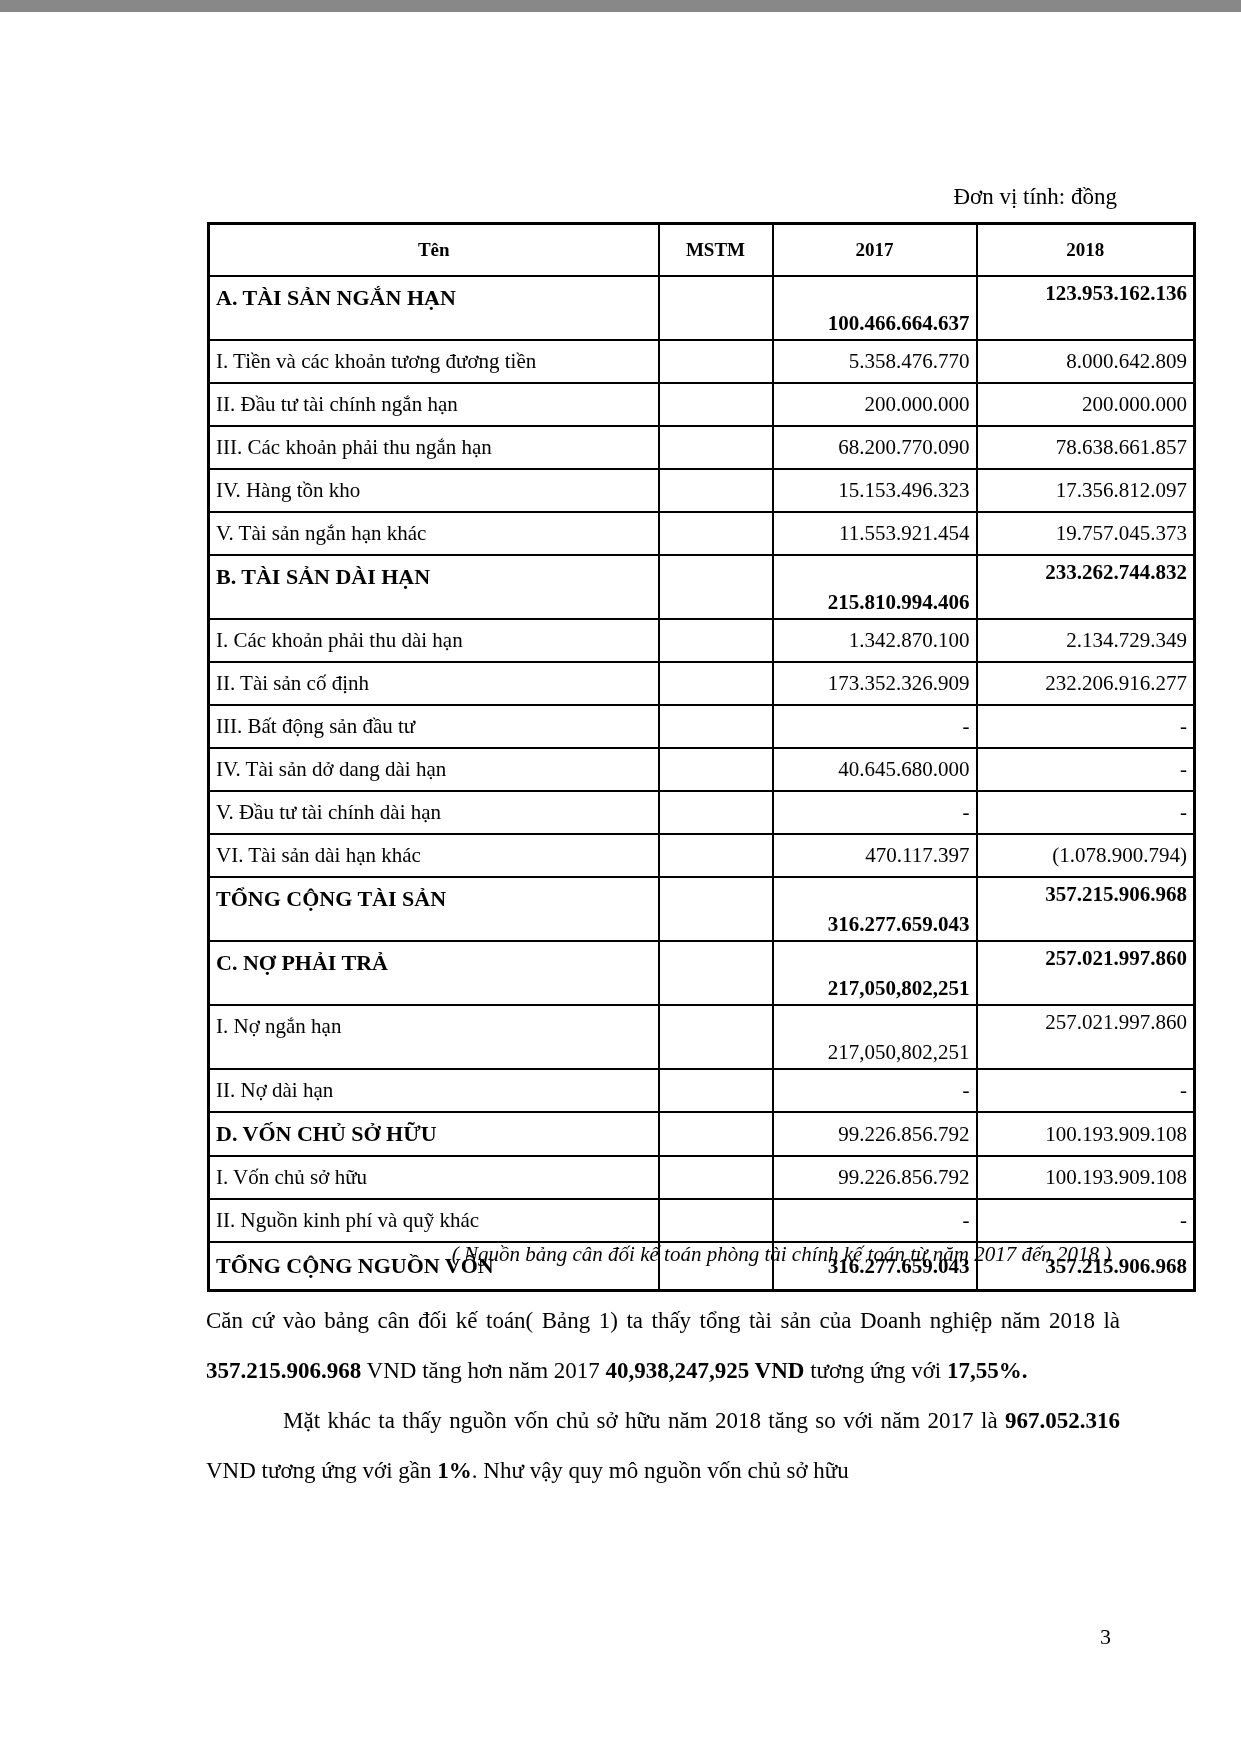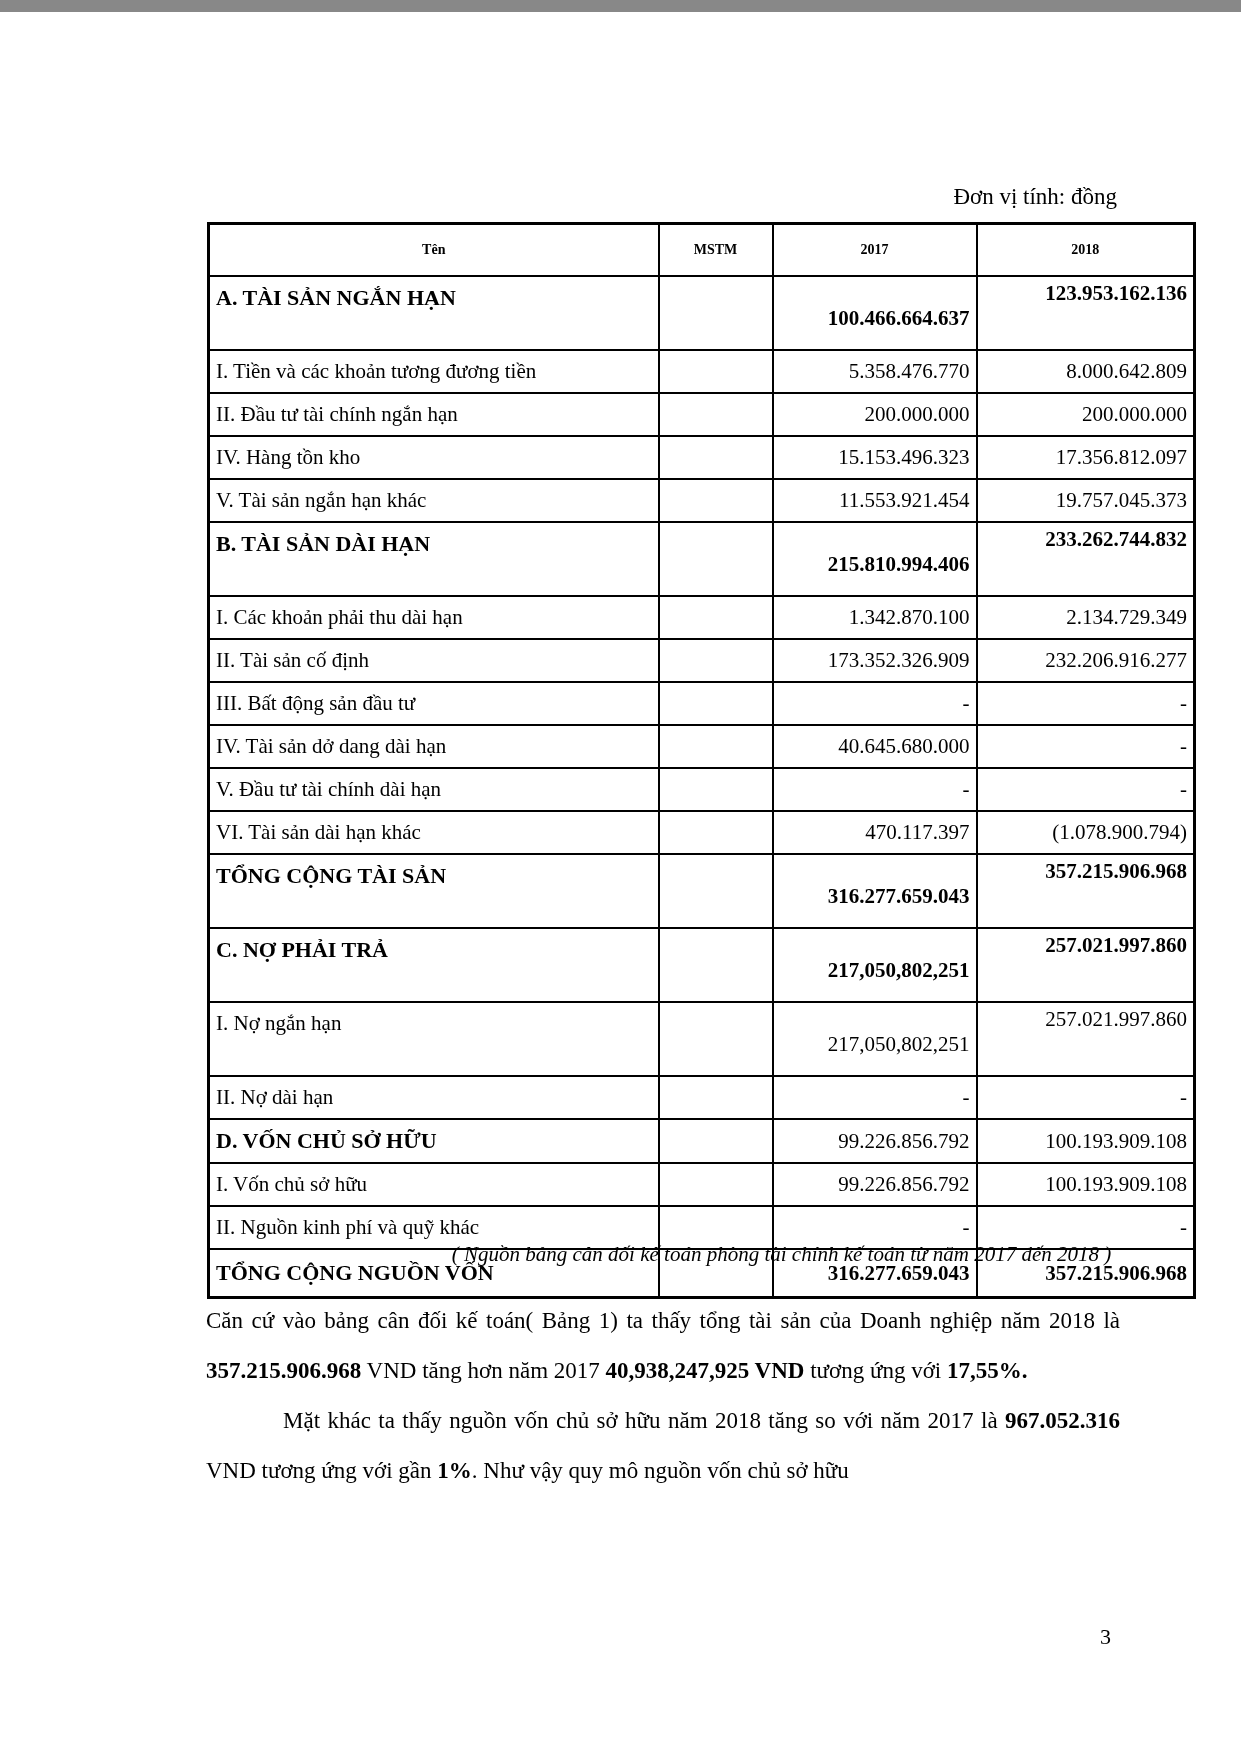--- a/index.html
+++ b/index.html
@@ -30,33 +30,33 @@
   }
   table.fin th,table.fin td{
     border:2px solid #000;
     padding:2px 6px;
     font-size:21px;
     overflow:hidden;
     white-space:nowrap;
   }
   table.fin th{
     height:46px;
-    font-size:14px;
+    font-size:19px;
     font-weight:bold;
     text-align:center;
     vertical-align:middle;
   }
   td.lab{text-align:left;padding-left:7px;}
   td.v17,td.v18{text-align:right;padding-right:9px;}
   tr.item td{height:37px;vertical-align:middle;}
   tr.inline-sec td{height:38px;vertical-align:middle;}
   tr.total td{height:42px;vertical-align:middle;}
   tr.stacked td{height:52px;}
   tr.stacked td.lab{vertical-align:top;padding-top:8px;}
-  tr.stacked td.v17{vertical-align:bottom;padding-bottom:18px;}
+  tr.stacked td.v17{vertical-align:bottom;padding-bottom:3px;}
   tr.stacked td.v18{vertical-align:top;padding-top:4px;padding-left:44px;}
   tr.bold-lab td.lab{font-weight:bold;font-size:22px;}
   tr.bold-val td.v17,tr.bold-val td.v18{font-weight:bold;}
   .caption{
     position:absolute;
     left:207px;top:1230px;
     width:1149px;
     text-align:center;
     font-style:italic;
     font-size:21px;
@@ -113,20 +113,26 @@
           <td class="v17">5.358.476.770</td>
           <td class="v18">8.000.642.809</td>
         </tr>
         <tr class="item">
           <td class="lab">II. Đầu tư tài chính ngắn hạn</td>
           <td class="mstm"></td>
           <td class="v17">200.000.000</td>
           <td class="v18">200.000.000</td>
         </tr>
         <tr class="item">
+          <td class="lab">III. Các khoản phải thu ngắn hạn</td>
+          <td class="mstm"></td>
+          <td class="v17">68.200.770.090</td>
+          <td class="v18">78.638.661.857</td>
+        </tr>
+        <tr class="item">
           <td class="lab">IV. Hàng tồn kho</td>
           <td class="mstm"></td>
           <td class="v17">15.153.496.323</td>
           <td class="v18">17.356.812.097</td>
         </tr>
         <tr class="item">
           <td class="lab">V. Tài sản ngắn hạn khác</td>
           <td class="mstm"></td>
           <td class="v17">11.553.921.454</td>
           <td class="v18">19.757.045.373</td>

